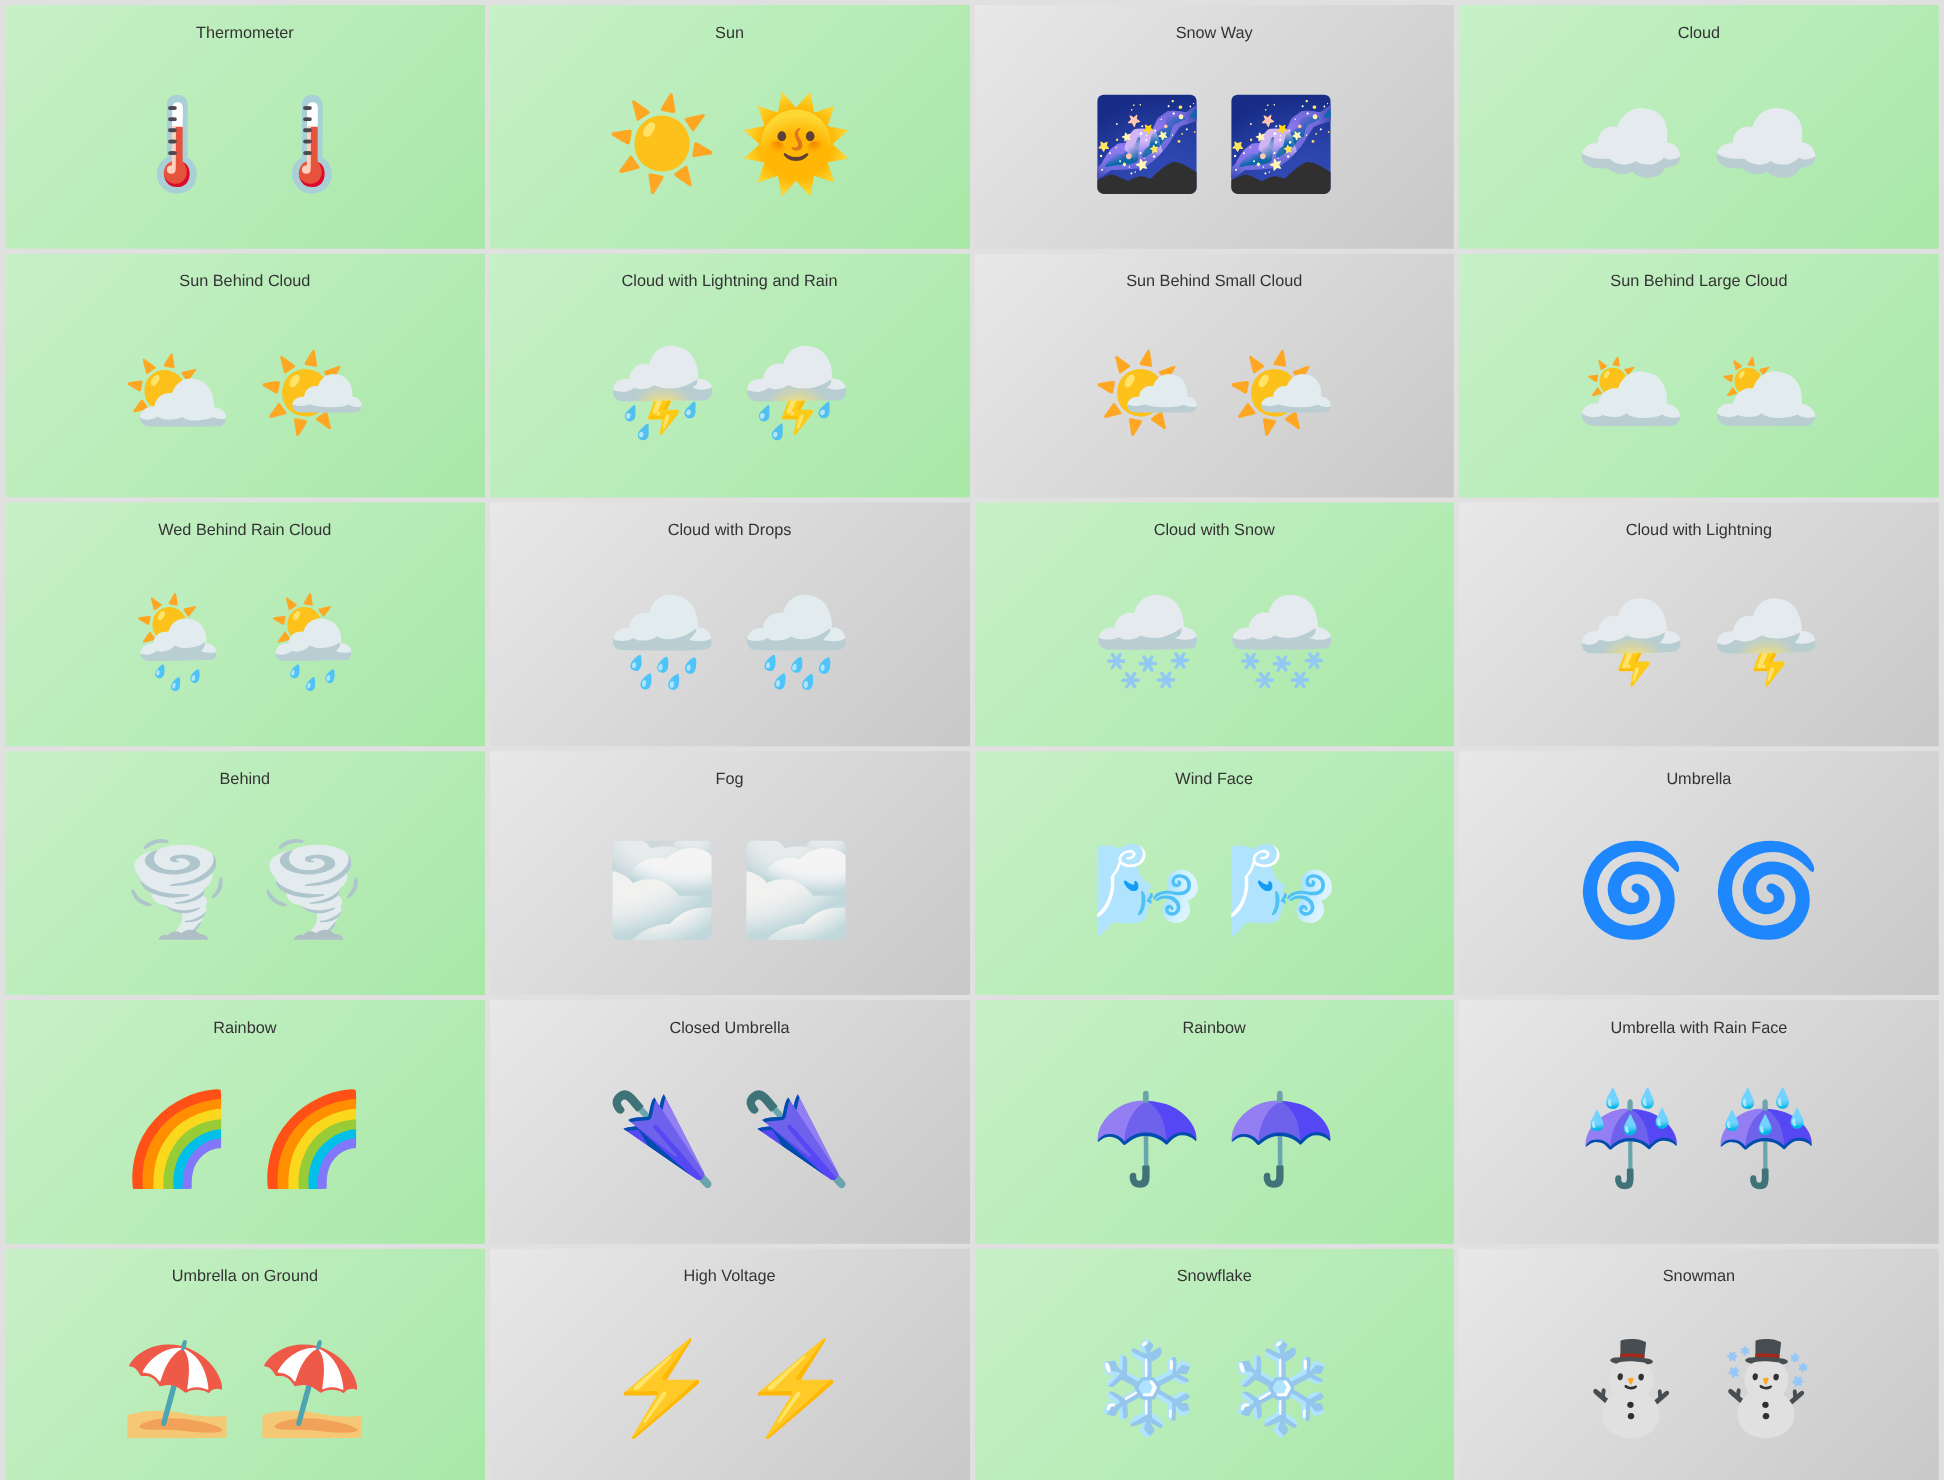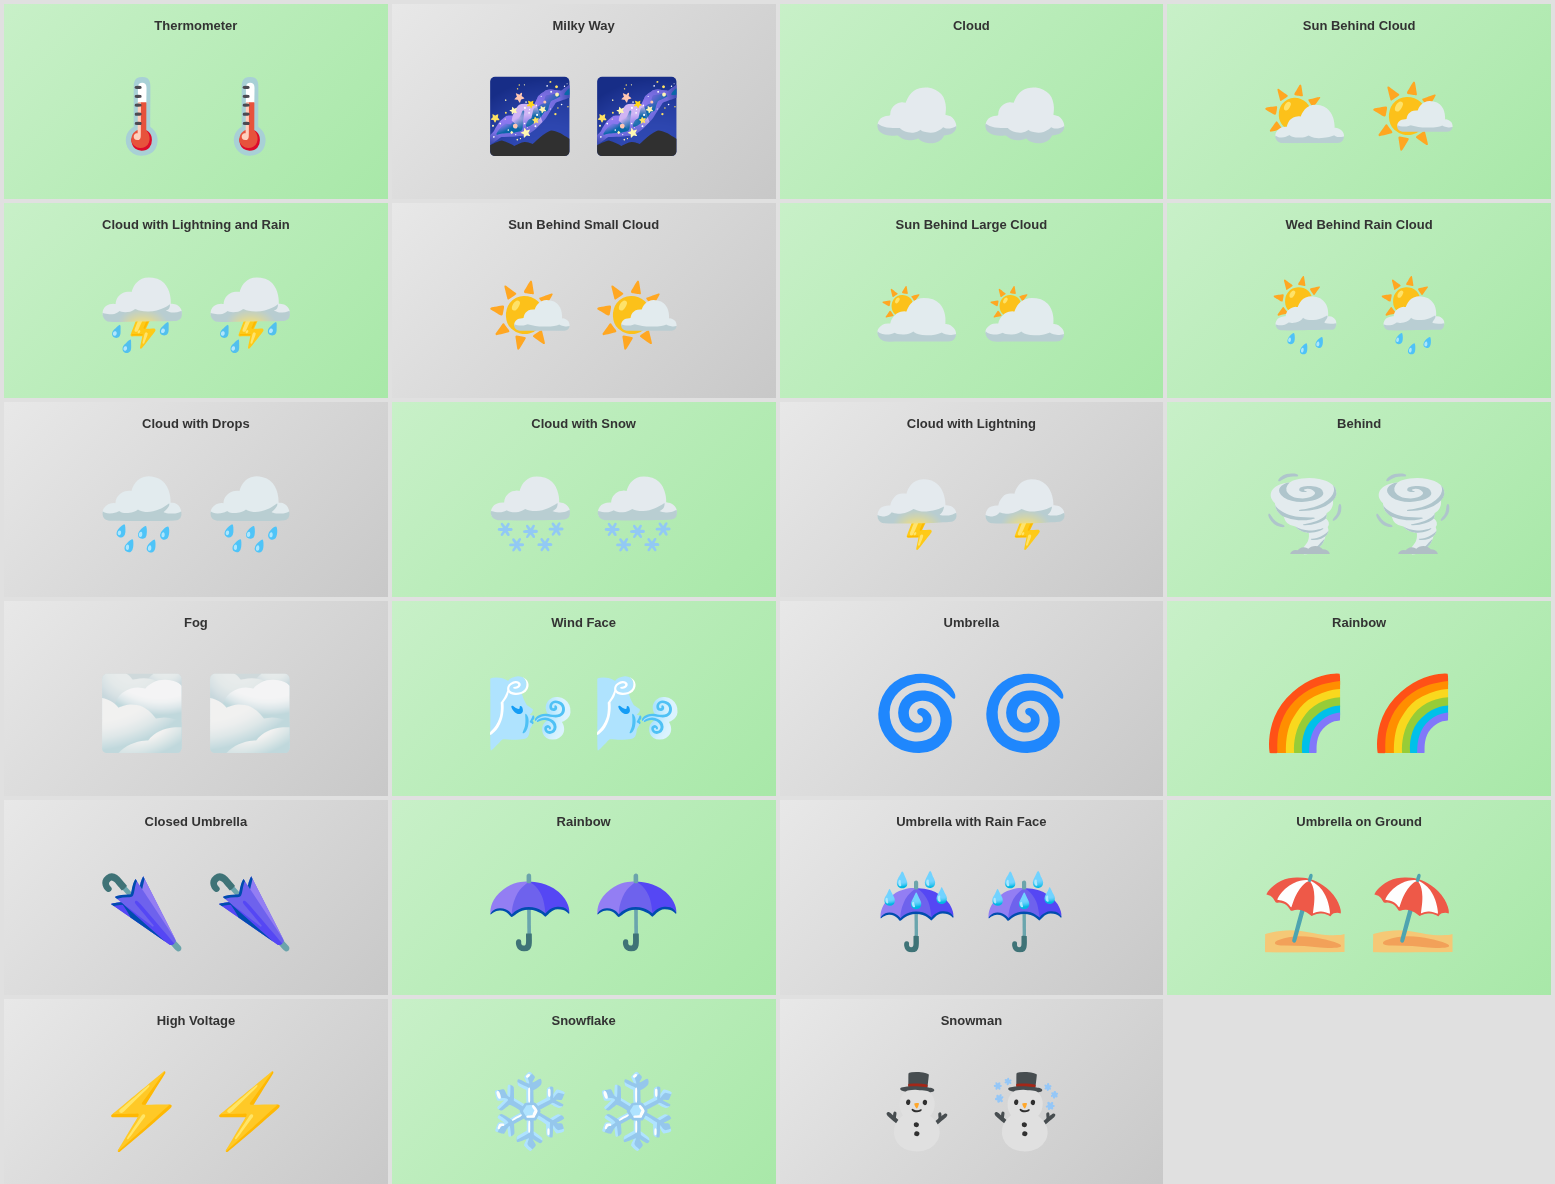--- a/index.html
+++ b/index.html
@@ -13,21 +13,20 @@
       gap: 4px;
       padding: 4px;
     }
     .cell {
       background: #d8d8d8;
       display: flex;
       flex-direction: column;
       align-items: center;
       padding: 14px 8px 10px;
       min-height: 195px;
-      font-weight: bold;
     }
     .cell.green {
       background: linear-gradient(135deg, #c8f0c8 0%, #a8e8a8 100%);
     }
     .cell.gray {
       background: linear-gradient(135deg, #e8e8e8 0%, #c8c8c8 100%);
     }
     .cell-title {
       font-size: 13px;
       color: #333;
@@ -51,22 +50,29 @@
 <body>
 
 <div class="grid">
 <div class="cell green">
       <div class="cell-title">Thermometer</div>
       <div class="emoji-row">
         <span class="emoji">🌡️</span>
         <span class="emoji">🌡️</span>
       </div>
     </div>
-    <div class="cell gray">
-      <div class="cell-title">Milky Way</div>
+    <div class="cell green">
+      <div class="cell-title">Sun</div>
+      <div class="emoji-row">
+        <span class="emoji">☀️</span>
+        <span class="emoji">🌞</span>
+      </div>
+    </div>
+    <div class="cell gray">
+      <div class="cell-title">Snow Way</div>
       <div class="emoji-row">
         <span class="emoji">🌌</span>
         <span class="emoji">🌌</span>
       </div>
     </div>
     <div class="cell green">
       <div class="cell-title">Cloud</div>
       <div class="emoji-row">
         <span class="emoji">☁️</span>
         <span class="emoji">☁️</span>

